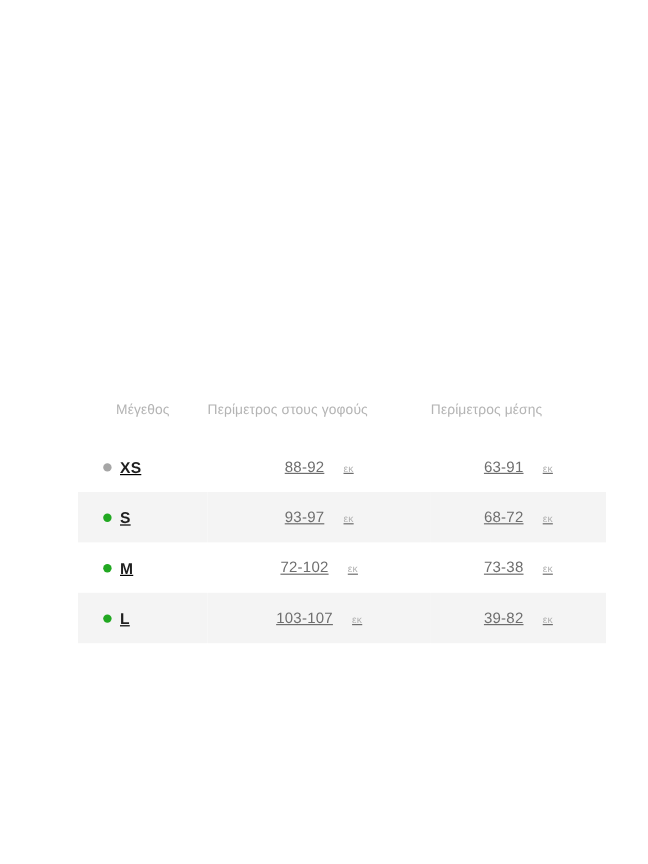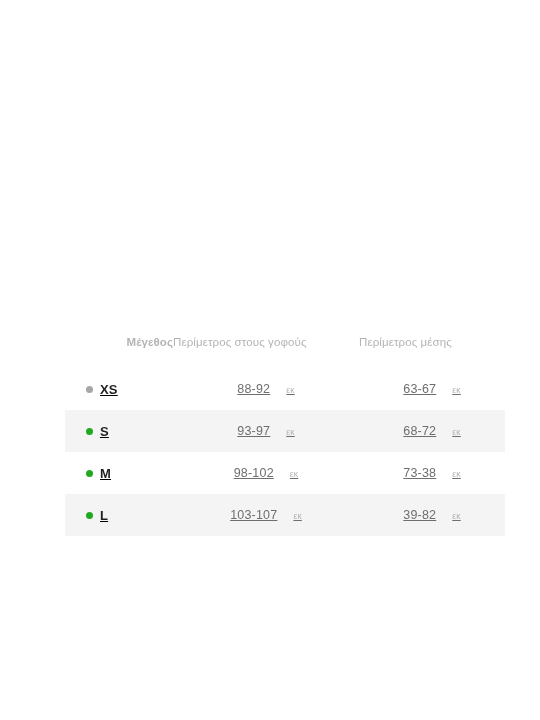--- a/index.html
+++ b/index.html
@@ -36,22 +36,21 @@
   thead th {
     font-weight: 400;
     font-size: 11.5px;
     color: #b4b4b4;
     padding: 0 0 20px 0;
     text-align: left;
     letter-spacing: 0.1px;
     white-space: nowrap;
   }
   thead th.th-size {
-    text-align: right;
-    font-weight: bold;
+    text-align: center;
   }
 
   tbody tr { height: 42px; }
   tbody tr.striped { background: #f4f4f4; }
 
   tbody td {
     padding: 0;
     vertical-align: middle;
     text-align: center;
     text-decoration: underline;
@@ -118,21 +117,21 @@
         <td>
           <div class="size-cell-inner">
             <span class="stock-dot out-stock"></span>
             <span class="size-label">XS</span>
           </div>
         </td>
         <td class="measure-cell">
           <span class="measure-value">88-92</span><span class="measure-unit">εκ</span>
         </td>
         <td class="measure-cell">
-          <span class="measure-value">63-67</span><span class="measure-unit">εκ</span>
+          <span class="measure-value">63-91</span><span class="measure-unit">εκ</span>
         </td>
       </tr>
 
       <tr class="striped">
         <td>
           <div class="size-cell-inner">
             <span class="stock-dot in-stock"></span>
             <span class="size-label">S</span>
           </div>
         </td>
@@ -145,21 +144,21 @@
       </tr>
 
       <tr>
         <td>
           <div class="size-cell-inner">
             <span class="stock-dot in-stock"></span>
             <span class="size-label">M</span>
           </div>
         </td>
         <td class="measure-cell">
-          <span class="measure-value">98-102</span><span class="measure-unit">εκ</span>
+          <span class="measure-value">72-102</span><span class="measure-unit">εκ</span>
         </td>
         <td class="measure-cell">
           <span class="measure-value">73-38</span><span class="measure-unit">εκ</span>
         </td>
       </tr>
 
       <tr class="striped">
         <td>
           <div class="size-cell-inner">
             <span class="stock-dot in-stock"></span>

